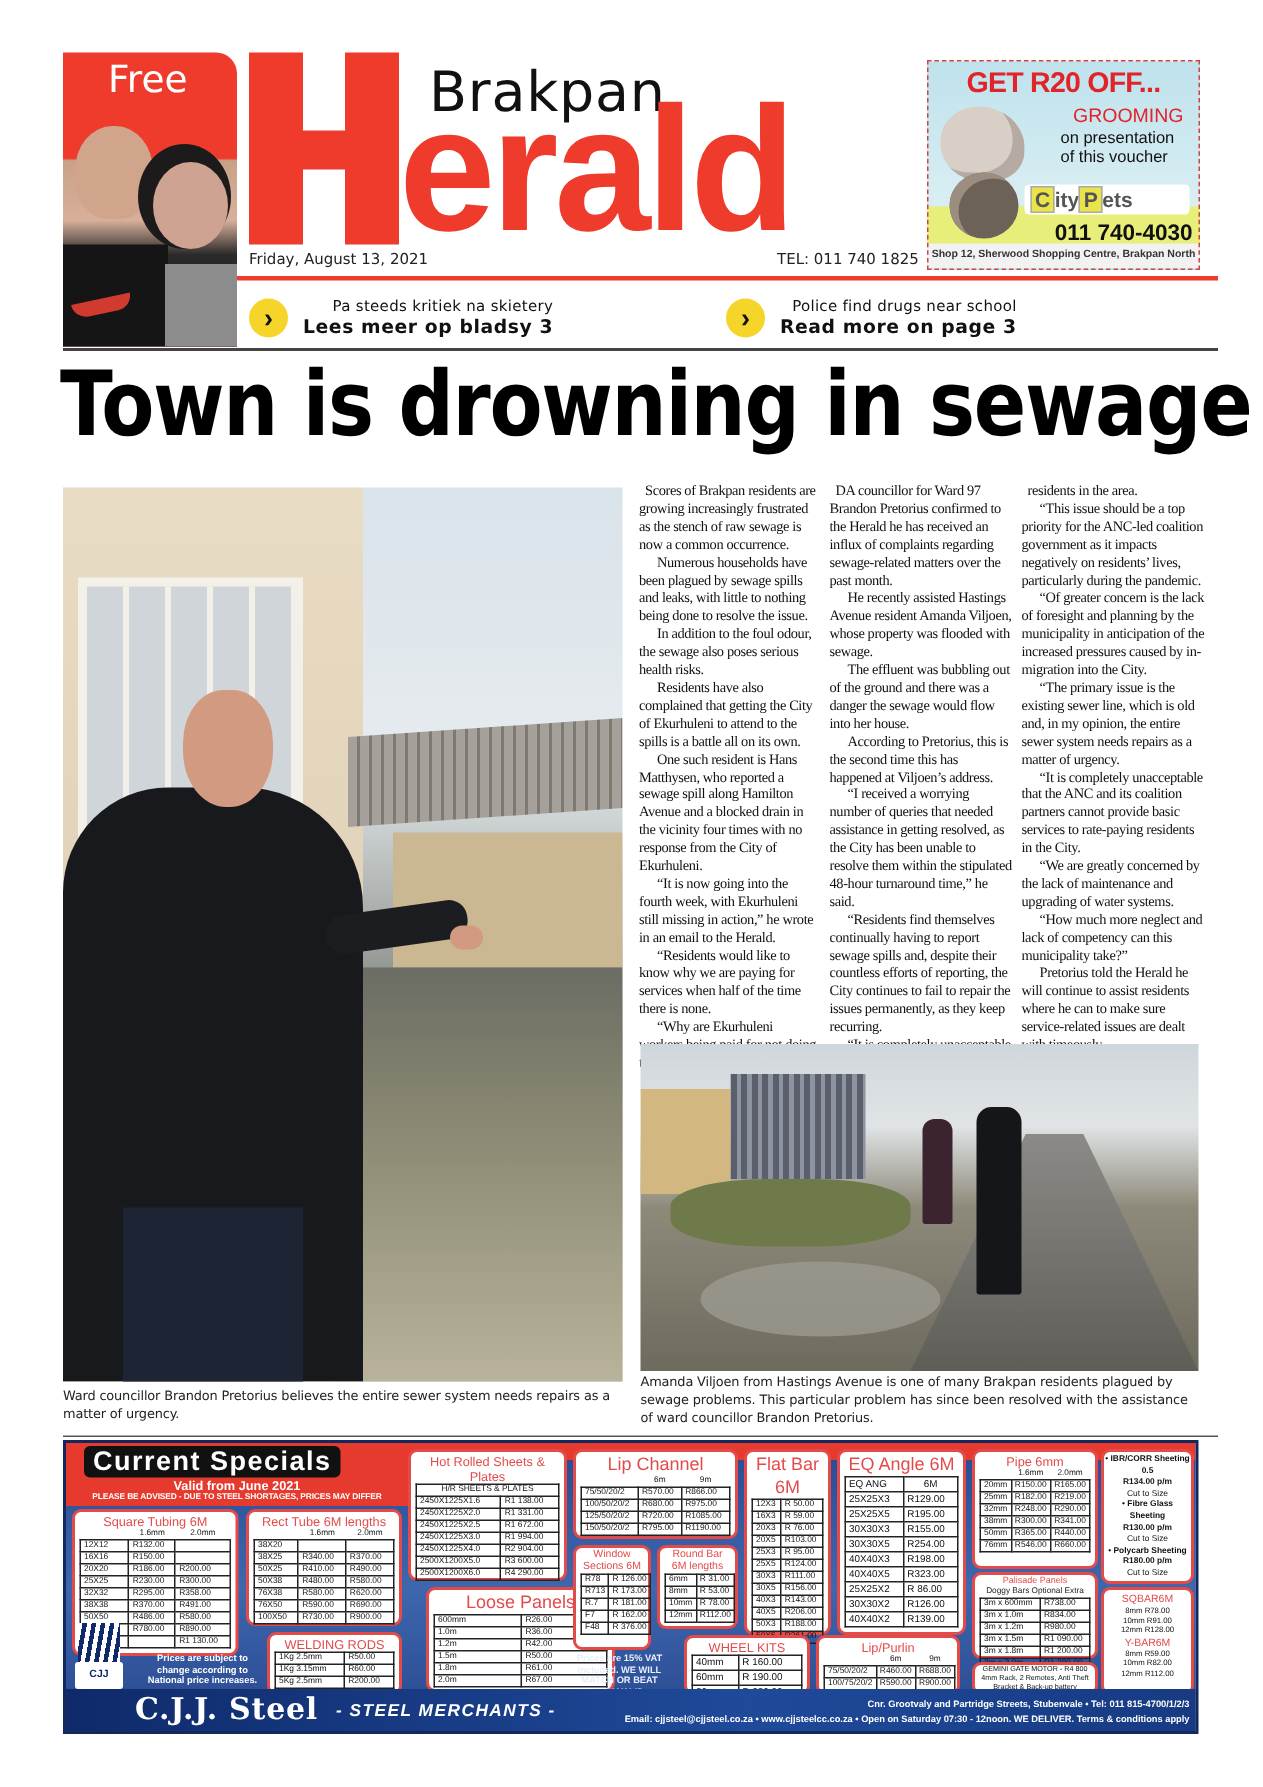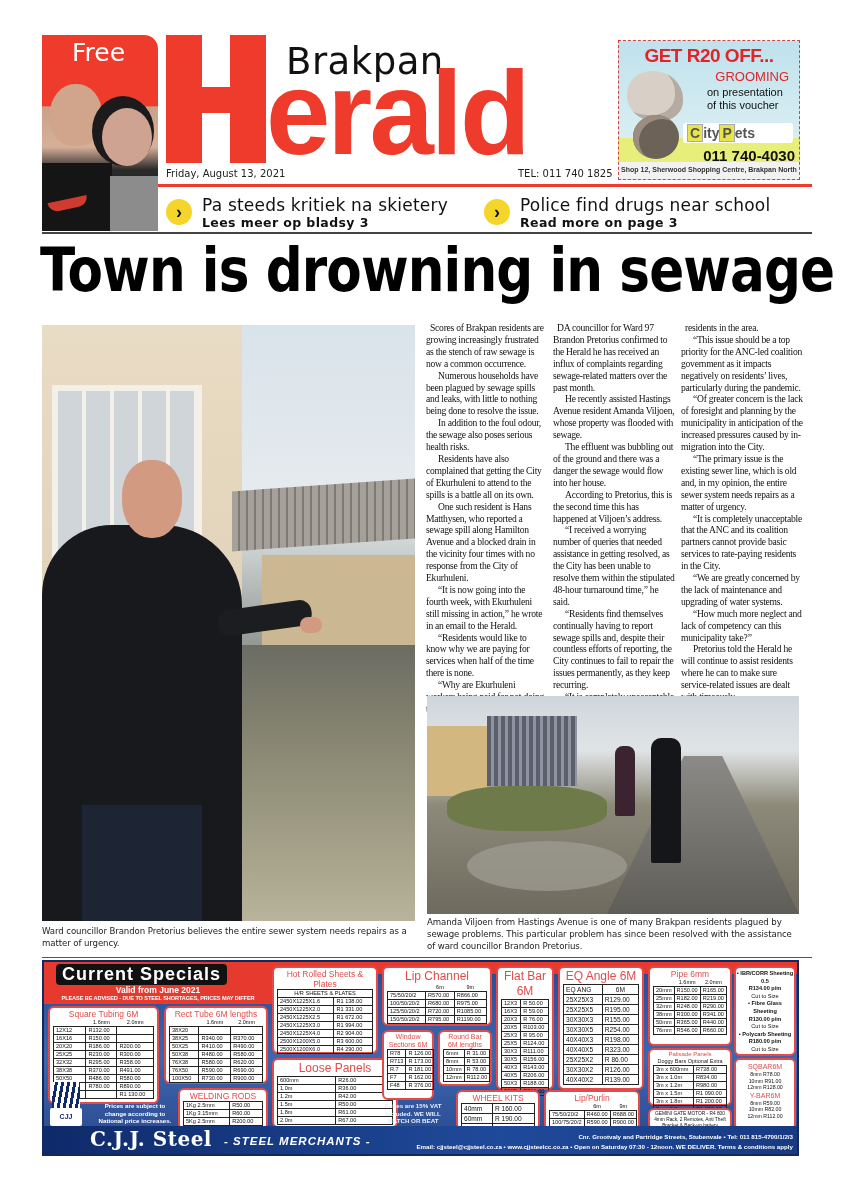--- a/index.html
+++ b/index.html
@@ -36,21 +36,21 @@
   .ad .dog { position: absolute; left: 8px; top: 30px; width: 56px; height: 50px; border-radius: 45% 55% 40% 50%; background: #d8cfc6; box-shadow: inset -8px -6px 0 #b5aba2; }
   .ad .cat { position: absolute; left: 14px; top: 74px; width: 46px; height: 44px; border-radius: 50%; background: #6d6258; box-shadow: inset 6px 4px 0 #9b8e80; }
   .ad .logo { position: absolute; left: 64px; top: 82px; width: 110px; height: 20px; background: #fff; border-radius: 3px; font-weight: bold; font-size: 14px; color: #555; padding-left: 4px; line-height: 20px; }
   .ad .logo b { background: #e9e44a; color: #555; padding: 0 2px; border: 1px solid #aaa; }
   .ad .phone { position: absolute; right: 4px; top: 106px; font-weight: bold; font-size: 15px; color: #111; }
   .ad .addr { position: absolute; left: 0; width: 100%; top: 125px; text-align: center; font-size: 7px; font-weight: bold; color: #333; }
 
   
   .teaser { position: absolute; top: 193px; height: 38px; display: flex; align-items: center; }
   .teaser .dot { width: 26px; height: 26px; border-radius: 50%; background: #f5d52a; display: flex; align-items: center; justify-content: center; font-size: 18px; font-weight: bold; color: #111; margin-right: 10px; }
-  .teaser .txt1 { font-size: 17px; font-family: "DejaVu Sans", sans-serif; letter-spacing: 0.2px; text-align: right; }
+  .teaser .txt1 { font-size: 10px; font-family: "DejaVu Sans", sans-serif; letter-spacing: 0.2px; text-align: right; }
   .teaser .txt2 { font-size: 12.5px; font-weight: bold; font-family: "DejaVu Sans", sans-serif; letter-spacing: 0.4px; }
   .rule-dark { position: absolute; left: 42px; top: 232px; width: 770px; height: 2px; background: #444; }
 
   
   .headline { position: absolute; left: 40px; top: 236px; width: 775px; font-family: "DejaVu Sans", sans-serif; font-weight: bold; font-size: 60px; line-height: 68px; color: #000; letter-spacing: -1px; transform: scaleX(0.86); transform-origin: left; white-space: nowrap; }
 
   
   .photo-main { position: absolute; left: 42px; top: 325px; width: 373px; height: 596px; overflow: hidden;
     background: linear-gradient(180deg, #d9e3ea 0%, #e6ebee 30%, #8f948f 55%, #6e6f66 62%, #8a8a76 75%, #b2ae95 100%); }
   .photo-main .wall { position: absolute; left: 0; top: 0; width: 200px; height: 596px; background: linear-gradient(180deg,#e9dcc4,#d8c9ac); }
@@ -393,21 +393,21 @@
             <td>R3 600.00</td>
           </tr>
       <tr>
             <td>2500X1200X6.0</td>
             <td>R4 290.00</td>
           </tr>
     </tbody>
       </table>
   </div>
 
-  <div class="box" style="left:228px; top:96px; width:126px; height:70px;">
+  <div class="box" style="left:240px; top:96px; width:126px; height:70px;">
     <div class="bt big">Loose Panels</div>
     <table>
       <tbody>
           <tr>
             <td>600mm</td>
             <td>R26.00</td>
           </tr>
       <tr>
             <td>1.0m</td>
             <td>R36.00</td>

